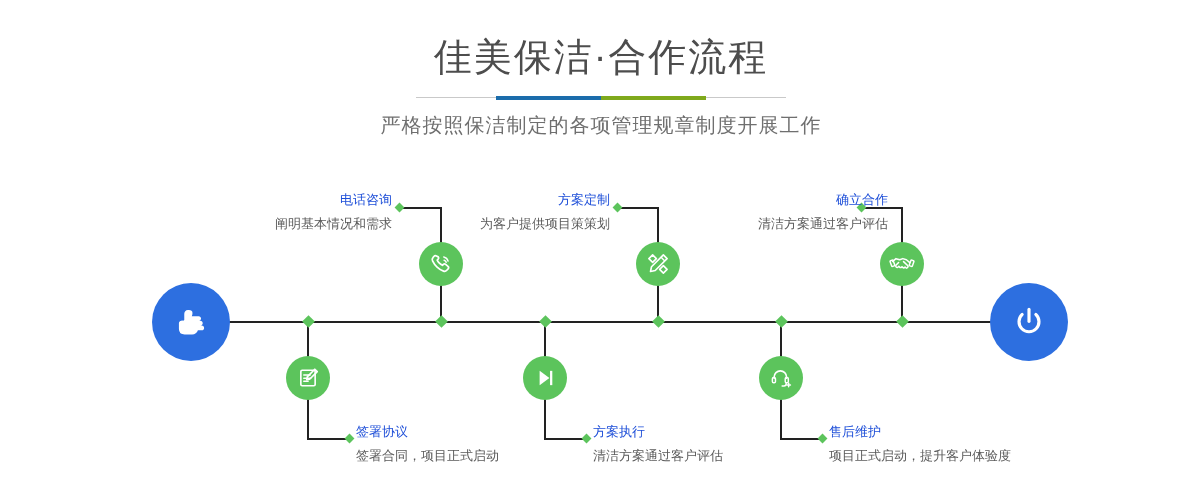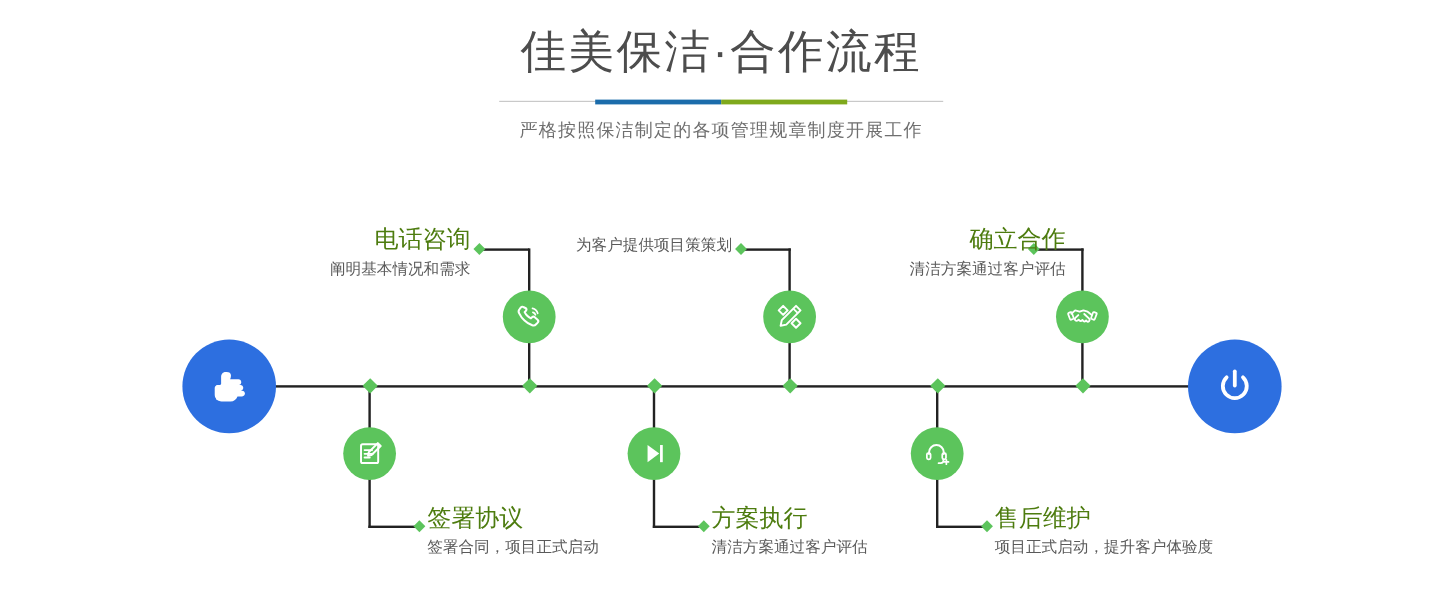--- a/index.html
+++ b/index.html
@@ -18,21 +18,21 @@
   
   #header {
     position: absolute;
     left: 0;
     top: 0;
     width: 1202px;
     text-align: center;
   }
   #page-title {
     margin: 0;
-    padding-top: 23px;
+    padding-top: 36px;
     font-size: 38px;
     font-weight: 400;
     letter-spacing: 2px;
     color: #4d4d4d;
     line-height: 1.15;
   }
   #divider {
     position: relative;
     width: 370px;
     height: 8px;
@@ -55,21 +55,21 @@
   }
   #divider .seg-green {
     position: absolute;
     left: 185px;
     top: 2px;
     width: 105px;
     height: 4px;
   }
   #subtitle {
     margin: 10px 0 0 0;
-    font-size: 15px;
+    font-size: 20px;
     color: #6f6f6f;
     letter-spacing: 1px;
   }
 
   
   #flow {
     position: absolute;
     left: 0;
     top: 150px;
     width: 1202px;
@@ -134,22 +134,22 @@
     height: 7px;
     transform: rotate(45deg);
     z-index: 4;
   }
 
   .caption {
     position: absolute;
     z-index: 5;
   }
   .caption .title {
-    font-size: 20px;
-    color: #4d7c0f;
+    font-size: 13px;
+    color: #1d4ed8;
     line-height: 20px;
     white-space: nowrap;
   }
   .caption .desc {
     font-size: 13px;
     color: #5a5a5a;
     line-height: 20px;
     margin-top: 4px;
     white-space: nowrap;
   }
@@ -239,20 +239,21 @@
     <span>
       <svg width="26" height="26" viewBox="0 0 32 32" aria-hidden="true">
         <path fill="none" stroke="#ffffff" stroke-width="2" stroke-linejoin="round" d="M22.6 4.8l4.6 4.6-14.6 14.6-5.8 1.2 1.2-5.8z"></path>
         <line x1="19.8" y1="7.6" x2="24.4" y2="12.2" stroke="#ffffff" stroke-width="1.8"></line>
         <path fill="none" stroke="#ffffff" stroke-width="2" stroke-linejoin="round" d="M9.4 4.8l4.6 4.6-4.6 4.6-4.6-4.6z"></path>
         <path fill="none" stroke="#ffffff" stroke-width="2" stroke-linejoin="round" d="M22.6 18l4.6 4.6-4.6 4.6-4.6-4.6z"></path>
       </svg>
     </span>
   </div>
   <div class="caption above" style="left:412px; top:40px; width:198px;">
+    <div class="title">方案定制</div>
     <div class="desc">为客户提供项目策策划</div>
   </div>
 
   <div class="vline" style="left: 544px; top: 171px; height: 119px; background: rgb(34, 34, 34);"></div>
   <div class="hline" style="left: 544px; top: 288px; width: 42px; background: rgb(34, 34, 34);"></div>
   <div class="dot" style="left:583px; top:285px; background:#5cc45c;"></div>
   <div class="diamond" style="left:541px; top:167px; background:#5cc45c;"></div>
   <div class="node" style="left:523px; top:206px; background:#5cc45c;">
     <span>
       <svg width="26" height="26" viewBox="0 0 32 32" aria-hidden="true">

